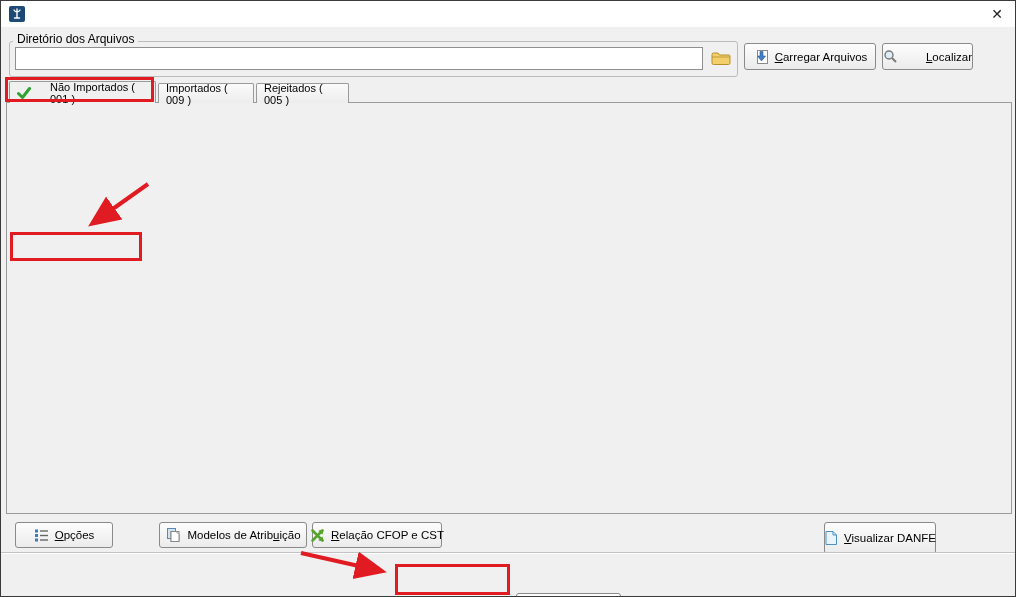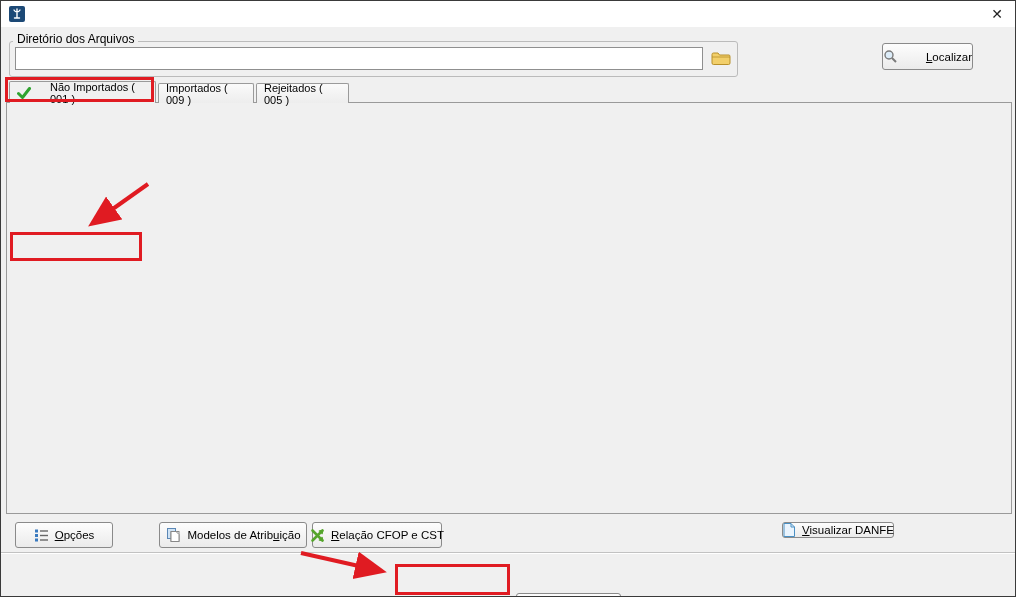--- a/index.html
+++ b/index.html
@@ -102,20 +102,29 @@
 
   <div class="groupbox"></div>
   <span class="groupbox-label">Diretório dos Arquivos</span>
   <input class="dir-input" value="" style="">
   <span class="folder-btn">
     <svg width="20" height="15" viewBox="0 0 20 15">
         <path d="M1 3.5 Q1 2 2.5 2 H7 l1.5 2 H18 Q19 4 19 5.5 V12 Q19 13.5 17.5 13.5 H2.5 Q1 13.5 1 12 Z" fill="#f2cf6a" stroke="#b8902a"></path>
         <path d="M1 6 H19" stroke="#b8902a" stroke-width="0.8"></path>
       </svg>
   </span>
+  <div class="btn" style="left:743px;top:42px;width:132px;height:27px;">
+    <span class="icon">
+      <svg width="16" height="16" viewBox="0 0 16 16">
+          <rect x="4.5" y="1.5" width="10" height="13" fill="#fff" stroke="#8a8a8a"></rect>
+          <path d="M7 2.5 v4.5 H4.5 L8.5 12 l4-5 H10 V2.5 Z" fill="#3f7fc4" stroke="#2a5d94" stroke-width="0.6"></path>
+        </svg>
+    </span>
+    <span><u>C</u>arregar Arquivos</span>
+  </div>
   <div class="btn" style="left:881px;top:42px;width:91px;height:27px;justify-content:space-between;">
     <span class="icon">
       <svg width="15" height="15" viewBox="0 0 15 15">
           <circle cx="6" cy="6" r="4" fill="#dcecf8" stroke="#7a7a7a" stroke-width="1.4"></circle>
           <line x1="9" y1="9" x2="13" y2="13" stroke="#7a7a7a" stroke-width="2"></line>
         </svg>
     </span>
     <span><u>L</u>ocalizar</span>
   </div>
 
@@ -307,21 +316,21 @@
   </div>
   <div class="btn" style="left:311px;top:521px;width:130px;height:26px;">
     <span class="icon">
       <svg width="15" height="15" viewBox="0 0 15 15">
           <path d="M2.5 2.5 L12.5 12.5 M12.5 2.5 L2.5 12.5" stroke="#55a52c" stroke-width="2.6" stroke-linecap="round"></path>
           <path d="M12.5 12.5 l-3 -0.5 M12.5 12.5 l-0.5 -3 M12.5 2.5 l-3 0.5 M12.5 2.5 l-0.5 3" stroke="#55a52c" stroke-width="1.6" stroke-linecap="round"></path>
         </svg>
     </span>
     <span><u>R</u>elação CFOP e CST</span>
   </div>
-  <div class="btn" style="left:781px;top:521px;width:112px;height:16px;">
+  <div class="btn" style="left:823px;top:521px;width:112px;height:32px;">
     <span class="icon">
       <svg width="14" height="16" viewBox="0 0 14 16">
           <path d="M2 1.5 h7 l3.5 3.5 v9.5 h-10.5 z" fill="#eaf4fd" stroke="#4a90c4"></path>
           <path d="M9 1.5 v3.5 h3.5" fill="none" stroke="#4a90c4"></path>
         </svg>
     </span>
     <span><u>V</u>isualizar DANFE</span>
   </div>
 
   <div class="hr-groove"></div>

